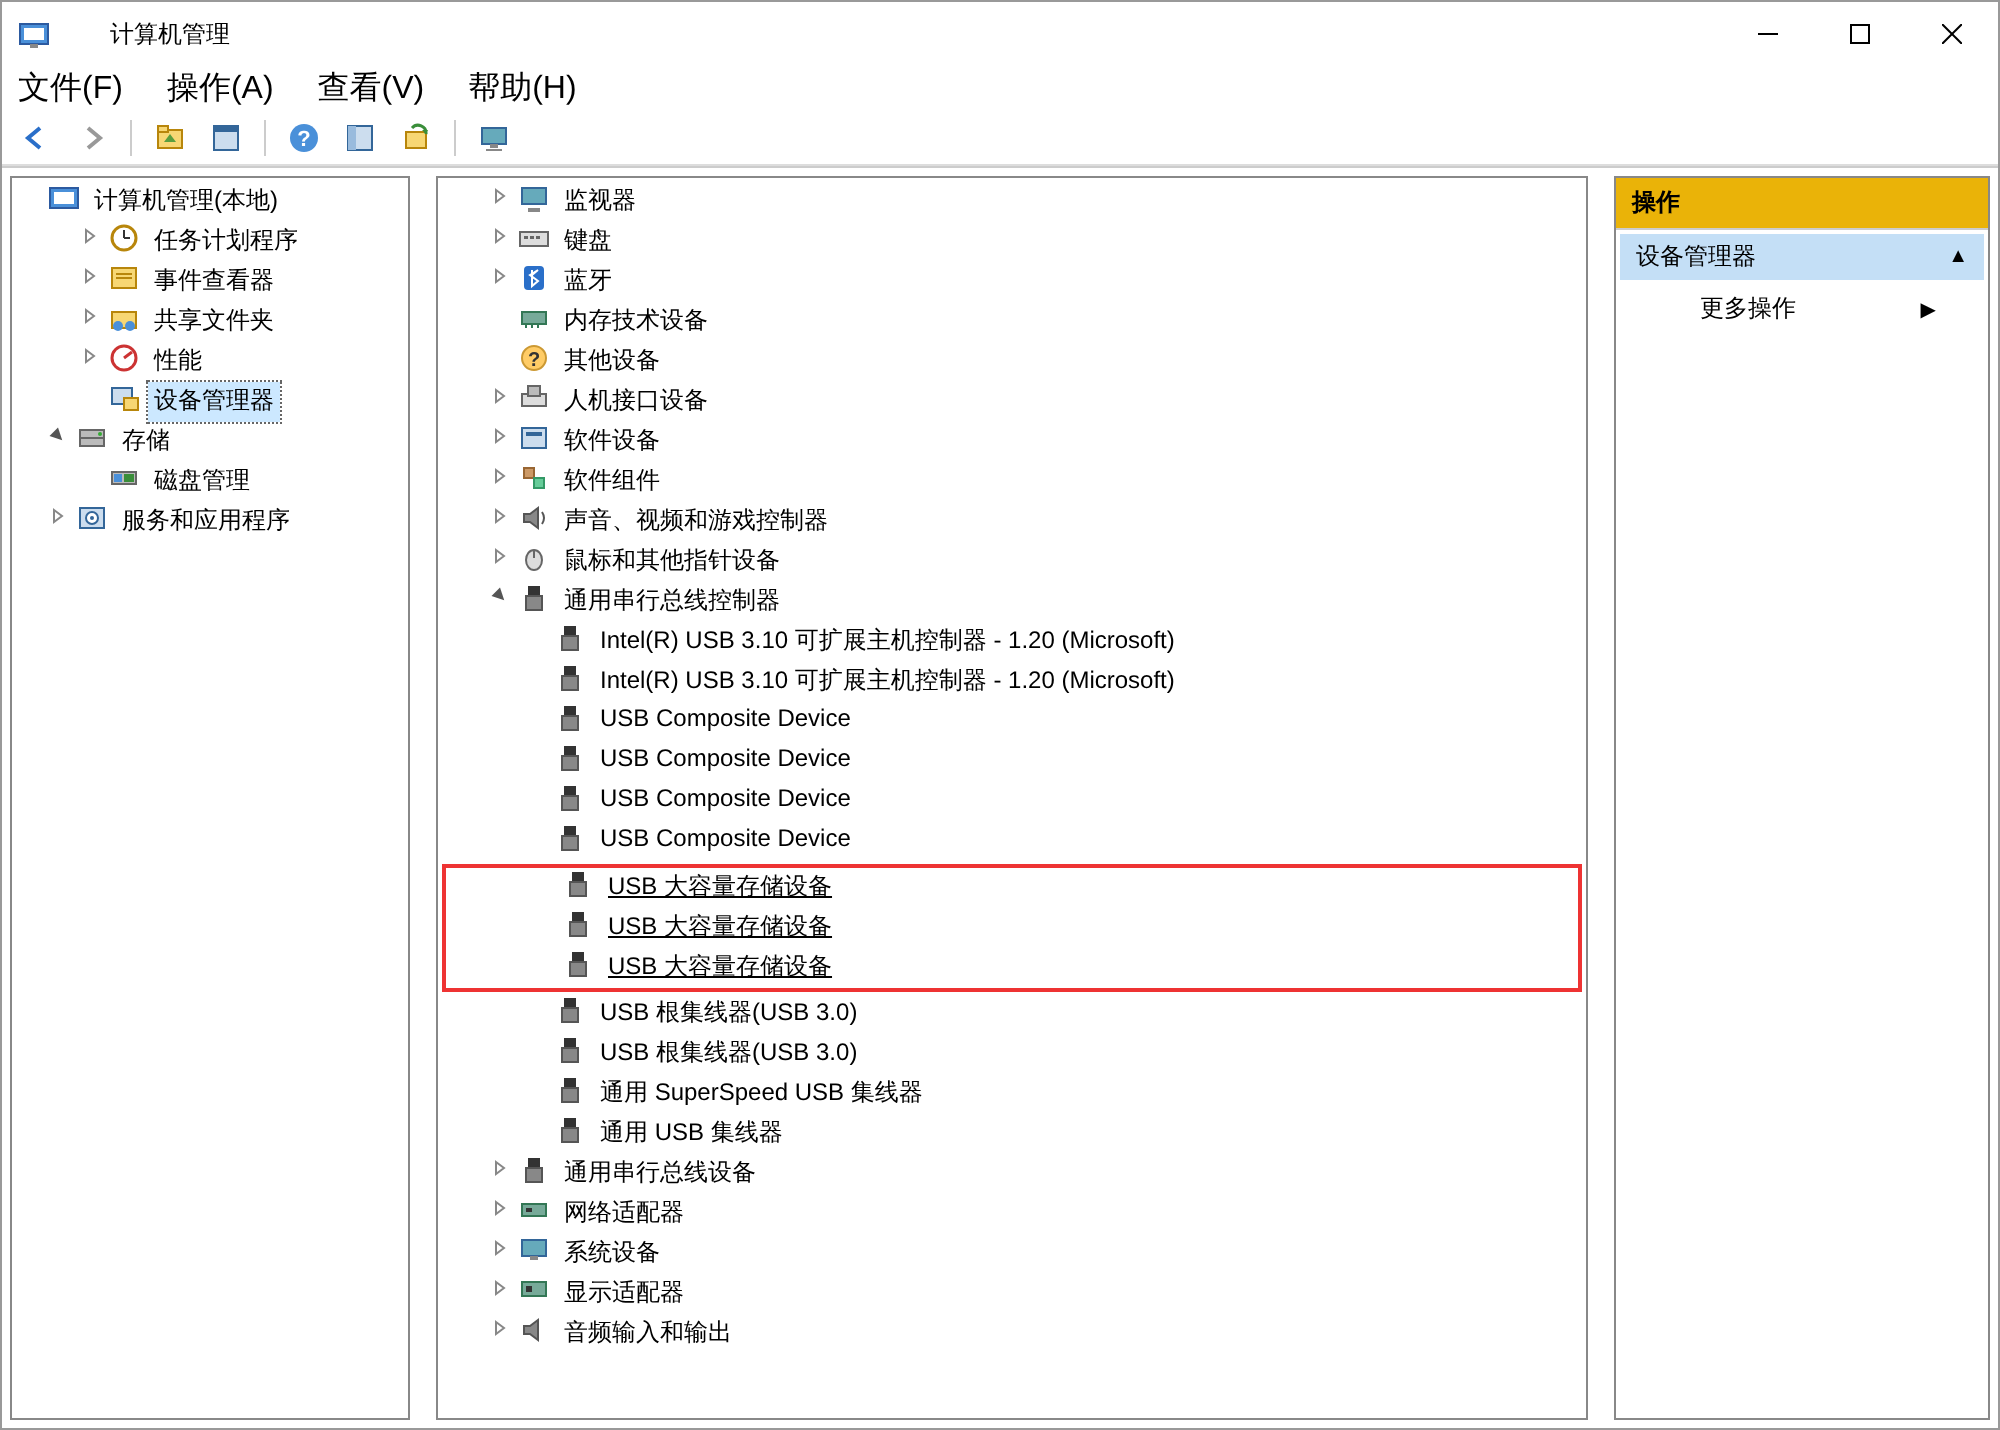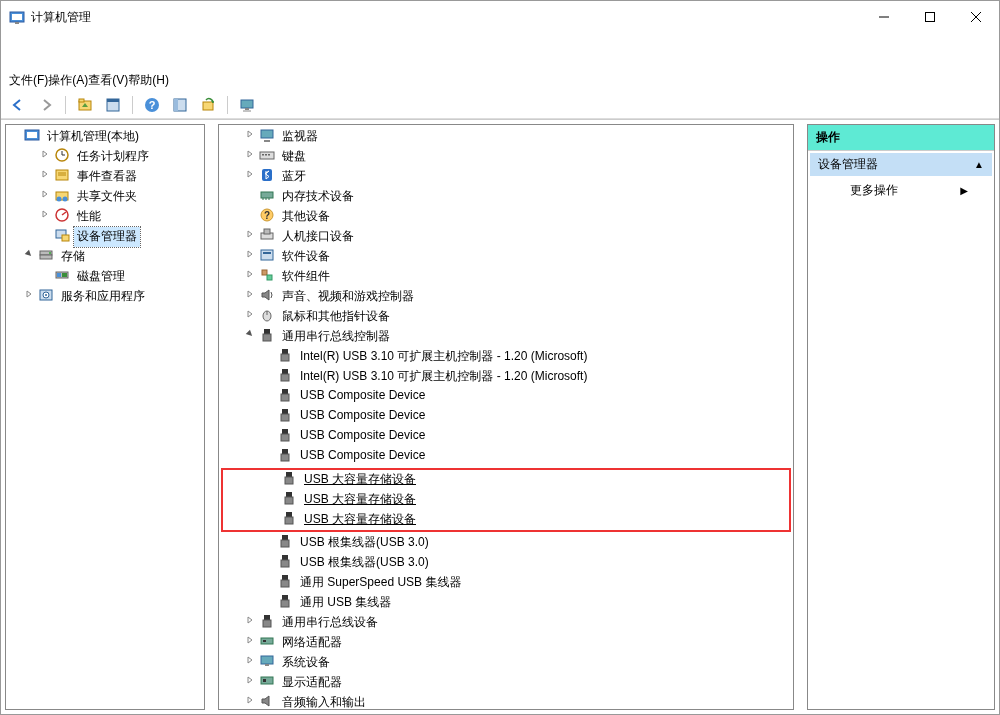--- a/index.html
+++ b/index.html
@@ -2,45 +2,45 @@
 <html><head>
 <meta charset="utf-8">
 <style>
 * { box-sizing: border-box; margin: 0; padding: 0; }
 body { font-family: "Microsoft YaHei", "Segoe UI", sans-serif; font-size: 12px; background: #fff; color: #000; width: 1000px; height: 715px; overflow: hidden; }
 
 .window { width: 1000px; height: 715px; border: 1px solid #999; display: flex; flex-direction: column; background: #fff; }
 
 .titlebar { height: 32px; display: flex; align-items: center; padding: 0 0 0 8px; }
 .titlebar .tb-icon { width: 16px; height: 16px; margin-right: 6px; display: inline-flex; }
-.titlebar .tb-title { flex: 1; font-size: 12px; }
+.titlebar .tb-title { flex: 1; font-size: 12px; margin-left: 24px; }
 .titlebar .tb-btn { width: 46px; height: 32px; display: flex; align-items: center; justify-content: center; }
 
-.menubar { height: 22px; display: flex; align-items: center; padding: 0 8px; gap: 0; font-size: 12px; margin-top: 36px; }
+.menubar { height: 22px; display: flex; align-items: center; padding: 0 8px; gap: 22px; font-size: 16px; }
 
 .toolbar { height: 28px; display: flex; align-items: center; padding: 0 6px; gap: 6px; border-bottom: 1px solid #ddd; }
 .toolbar .tb-sep { width: 1px; height: 18px; background: #ccc; margin: 0 2px; }
 .toolbar .tool-btn { width: 22px; height: 22px; display: flex; align-items: center; justify-content: center; border: 1px solid transparent; }
 
 .client { flex: 1; display: flex; border-top: 1px solid #ccc; overflow: hidden; }
 
 .left-pane { width: 200px; border: 1px solid #888; margin: 4px 2px 4px 4px; overflow: auto; background: #fff; }
 .mid-pane { flex: 1; border: 1px solid #888; margin: 4px 11px; overflow: auto; background: #fff; }
 .right-pane { width: 188px; border: 1px solid #888; margin: 4px 4px 4px 2px; background: #fff; display: flex; flex-direction: column; }
 
 .tree { padding: 2px 0; }
 .tree-row { display: flex; height: 20px; white-space: nowrap; }
 .tree-row.selected .label { background: #cce8ff; outline: 1px dotted #666; }
 .expander { width: 14px; height: 14px; display: inline-flex; align-items: center; justify-content: center; cursor: pointer; flex-shrink: 0; }
 .node-icon { width: 16px; height: 16px; margin: 0 4px 0 2px; display: inline-flex; align-items: center; justify-content: center; flex-shrink: 0; }
 .label { padding: 1px 3px; }
 
 .highlight-box { border: 2px solid #e33; margin: 1px 2px; text-decoration: underline; }
 
-.right-header { background: #5eead4; border-bottom: 1px solid #ccc; padding: 4px 8px; font-weight: bold; font-size: 12px; }
+.right-header { background: #eab308; border-bottom: 1px solid #ccc; padding: 4px 8px; font-weight: bold; font-size: 12px; }
 .right-section-title { background: #c4dff6; padding: 3px 8px; display: flex; justify-content: space-between; align-items: center; margin: 2px; }
 .right-action { padding: 4px 8px 4px 24px; display: flex; justify-content: space-between; align-items: center; margin: 0 18px;}
 .right-arrow { font-size: 10px; }
 
 svg { display: block; }
 </style>
 </head>
 <body>
 
 <div class="window">

